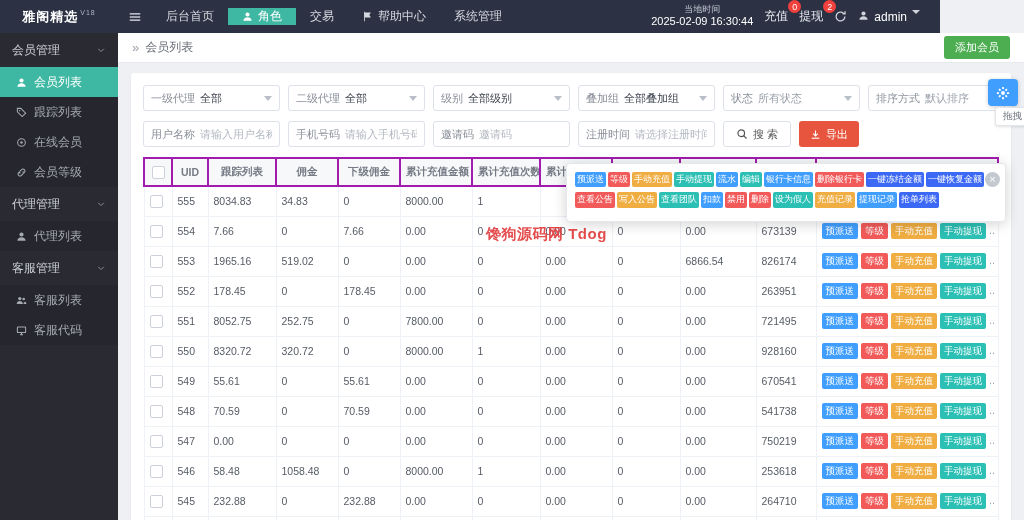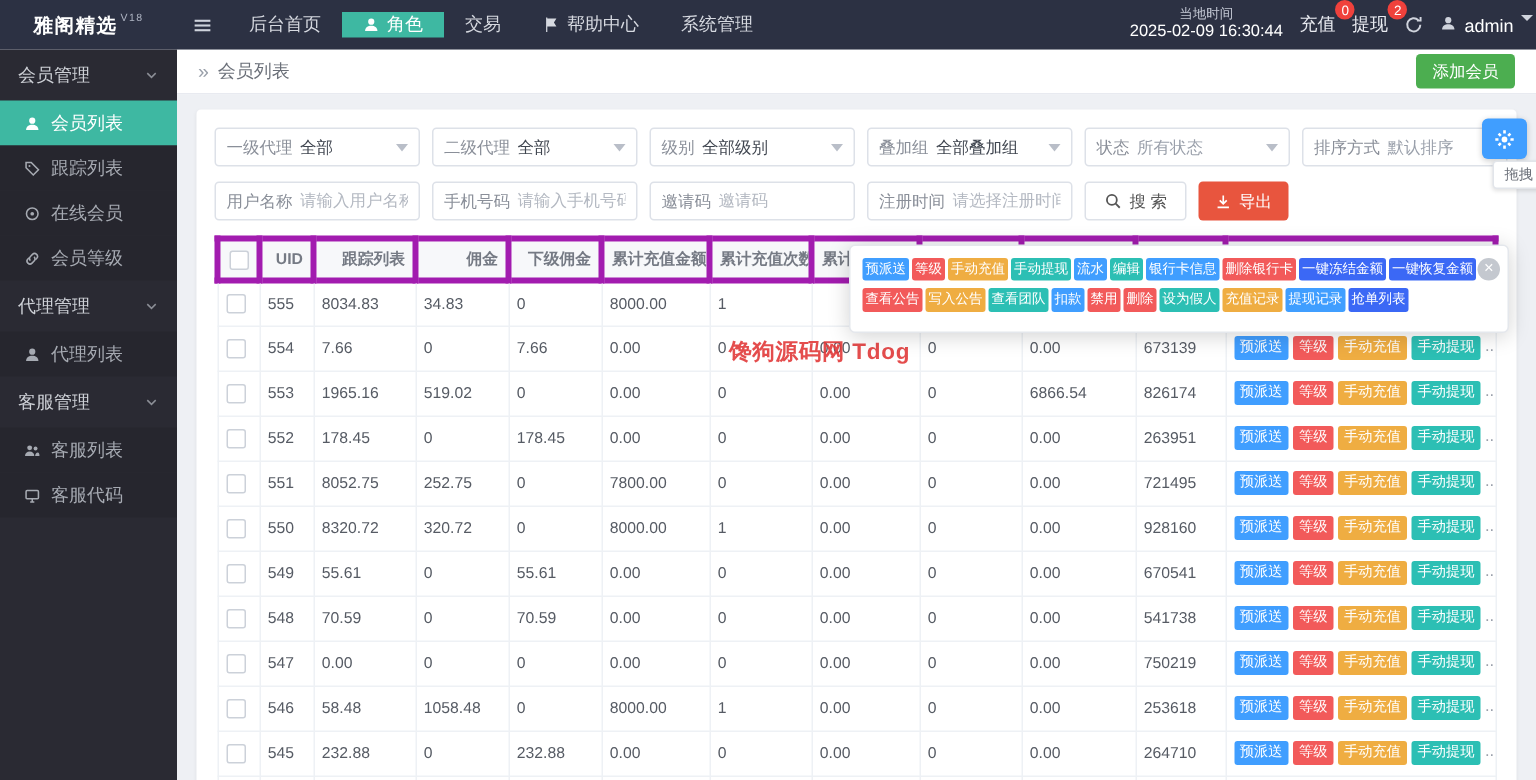--- a/index.html
+++ b/index.html
@@ -1,29 +1,29 @@
 <!DOCTYPE html>
 <html><head>
 <meta charset="utf-8">
 <style>
   *{margin:0;padding:0;box-sizing:border-box}
   html,body{width:1024px;height:520px;overflow:hidden}
   body{font-family:"Liberation Sans","DejaVu Sans",sans-serif;font-size:12px;color:#333;background:#eef0f4;position:relative}
   button,input{font-family:inherit}
 
   
-  .topbar{position:absolute;top:0;left:0;width:1024px;height:33px;background:#2c3143;display:flex;align-items:stretch;color:#dfe2e8;z-index:30}
+  .topbar{position:absolute;top:0;left:0;width:940px;height:33px;background:#2c3143;display:flex;align-items:stretch;color:#dfe2e8;z-index:30}
   .brand{width:118px;display:flex;align-items:center;justify-content:center;color:#fff;font-weight:bold;font-size:13px;letter-spacing:1px}
   .brand sup{font-size:7px;color:#aeb4c2;margin-left:2px;font-weight:normal;transform:translateY(-4px)}
   .tb-btn{width:34px;display:flex;align-items:center;justify-content:center;color:#cfd3dc;cursor:pointer}
   .tb-nav{display:flex;align-items:center}
   .nav-item{display:flex;align-items:center;gap:5px;padding:0 14px;font-size:12px;color:#d6d9e0;cursor:pointer}
   .nav-item.active{background:#3eb8a2;color:#fff}
   .nav-ic{display:flex;align-items:center}
-  .tb-right{margin-left:auto;display:flex;align-items:center;gap:11px;padding-right:2px}
+  .tb-right{margin-left:auto;display:flex;align-items:center;gap:11px;padding-right:20px}
   .time{text-align:center;line-height:1.25}
   .time .t1{font-size:9px;color:#c3c8d4}
   .time .t2{font-size:11px;color:#fff}
   .badge-item{position:relative;font-size:12px;color:#e8eaf0;cursor:pointer}
   .badge{position:absolute;top:-8px;right:-13px;min-width:13px;height:13px;border-radius:7px;background:#f0413c;color:#fff;font-size:9px;font-style:normal;display:flex;align-items:center;justify-content:center;padding:0 3px}
   .tb-ic{color:#cfd3dc;display:flex;cursor:pointer}
   .admin{display:flex;align-items:flex-start;gap:5px;color:#fff;font-size:12px;cursor:pointer}
   .caret-tri{width:0;height:0;border-left:4px solid transparent;border-right:4px solid transparent;border-top:4px solid #cfd3dc}
 
   
@@ -46,21 +46,21 @@
   .sel .val{color:#404650;white-space:nowrap;overflow:hidden}
   .sel .val.muted{color:#9aa0ab}
   .sel .car{margin-left:auto;width:0;height:0;border-left:4px solid transparent;border-right:4px solid transparent;border-top:5px solid #b9bec8}
   .inp input{border:none;outline:none;width:100%;font-size:11px;color:#404650;background:transparent}
   .inp input::placeholder{color:#b4b9c2}
   .search-btn{height:26px;background:#fff;border:1px solid #dde1e8;border-radius:3px;display:flex;align-items:center;gap:5px;padding:0 12px;font-size:11px;color:#555;cursor:pointer}
   .export-btn{height:26px;background:#e8553e;border:none;border-radius:3px;display:flex;align-items:center;gap:5px;padding:0 11px;font-size:11px;color:#fff;cursor:pointer}
 
   
   .tbl{width:100%;border-collapse:collapse;table-layout:fixed;margin-top:2px}
-  .tbl th{background:#f7f8fa;border:4px solid #a21caf;font-size:10.5px;color:#757a84;font-weight:bold;text-align:right;height:28px;padding:0 5px;white-space:nowrap;overflow:hidden}
+  .tbl th{background:#f7f8fa;border:2px solid #a21caf;font-size:10.5px;color:#757a84;font-weight:bold;text-align:center;height:28px;padding:0 5px;white-space:nowrap;overflow:hidden}
   .tbl td{border:1px solid #eef1f5;font-size:10.5px;color:#565b64;height:30px;padding:0 5px;white-space:nowrap;overflow:hidden;background:#fff}
   .cb{display:inline-block;width:13px;height:13px;border:1px solid #ccd1d9;border-radius:2px;background:#fff;vertical-align:middle;cursor:pointer}
   .btn{display:inline-block;padding:2px 4px;border-radius:2px;color:#fff;font-size:9.5px;line-height:1.25;margin-right:3px;cursor:pointer;white-space:nowrap}
   .btn.blue{background:#409eff}
   .btn.red{background:#f25a5a}
   .btn.orange{background:#efad42}
   .btn.teal{background:#2cbfb4}
   .btn.royal{background:#3b68f5}
   .more{color:#9aa0ab;font-size:11px}
 

